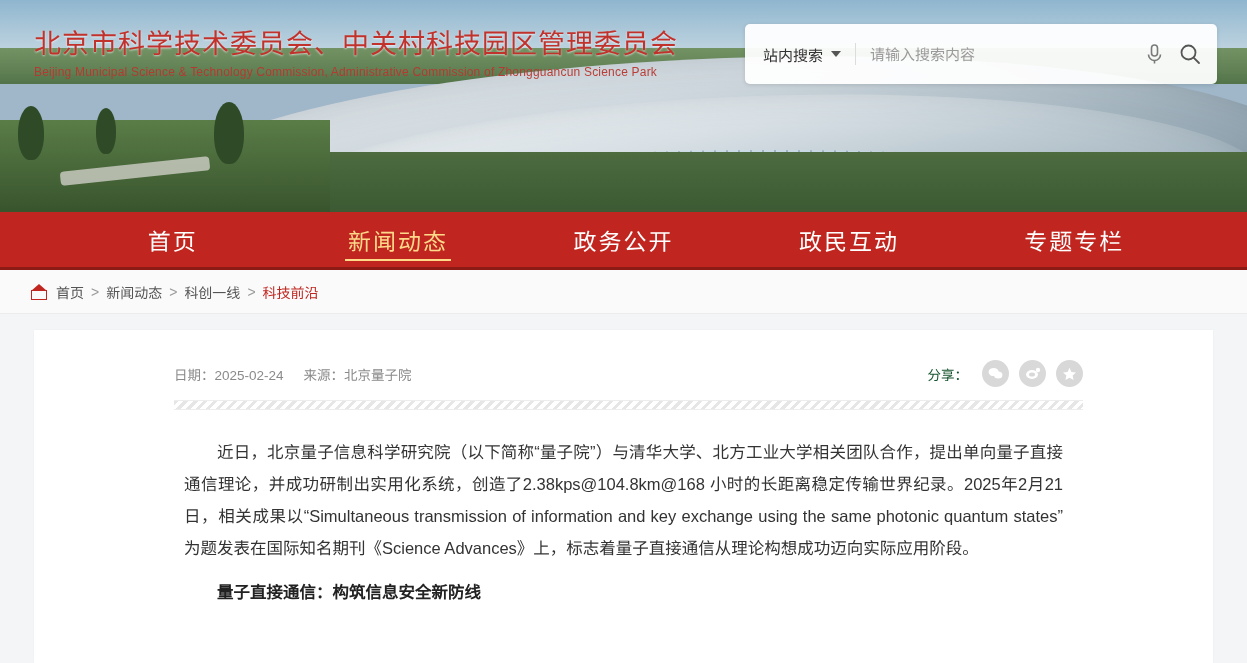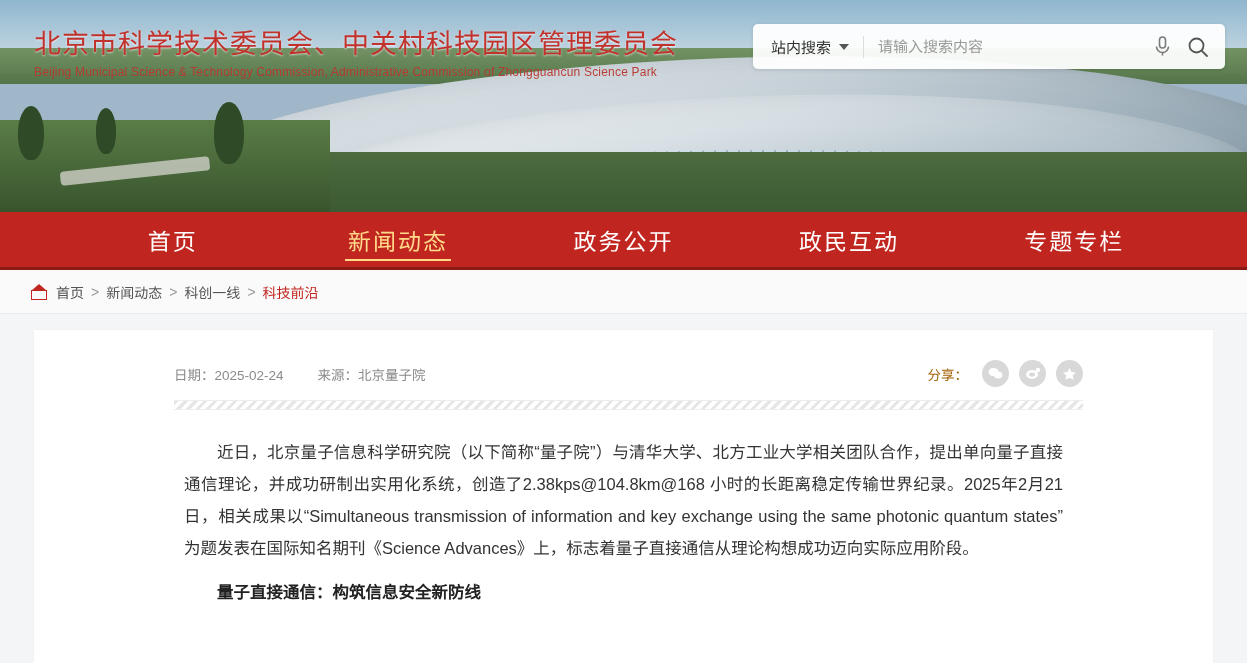--- a/index.html
+++ b/index.html
@@ -91,22 +91,22 @@
     font-size: 12px;
     color: #b8372f;
     letter-spacing: .2px;
     white-space: nowrap;
     opacity: .95;
   }
 
   
   .searchbar {
     position: absolute;
-    right: 22px; top: 24px;
-    width: 472px; height: 45px;
+    right: 30px; top: 24px;
+    width: 472px; height: 60px;
     background: rgba(255,255,255,.94);
     border-radius: 5px;
     display: flex;
     align-items: center;
     z-index: 5;
     box-shadow: 0 1px 4px rgba(0,0,0,.12);
   }
   .searchbar .scope {
     display:flex; align-items:center; gap:8px;
     padding: 0 14px 0 18px;
@@ -226,26 +226,26 @@
     margin: 6px 0 30px 0;
   }
   .meta {
     display:flex;
     align-items:center;
     font-size: 13.5px;
     color:#8a8a8a;
     padding: 0 80px 0 90px;
     position: relative;
   }
-  .meta .date { margin-right: 34px; }
+  .meta .date { margin-right: 20px; }
   .meta .share {
     position:absolute; right: 80px; top:-4px;
     display:flex; align-items:center; gap:10px;
   }
-  .share .lbl { color:#a16207; margin-right:4px; }
+  .share .lbl { color:#14532d; margin-right:4px; }
   .share .sico {
     width: 27px; height:27px; border-radius:50%;
     background:#d8d8d8;
     display:flex; align-items:center; justify-content:center;
     color:#fff; font-size:14px; cursor:pointer;
   }
   .share .sico.wb { background:#d9d9d9; color:#fff; }
   .dashed {
     margin: 16px 80px 0 90px;
     height: 10px;

